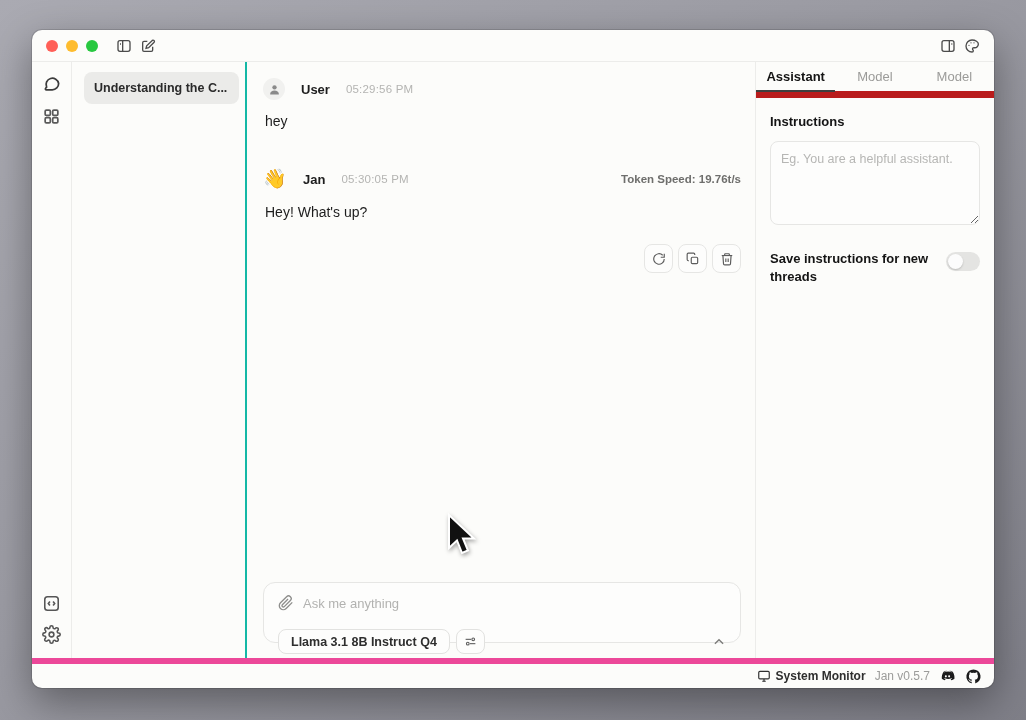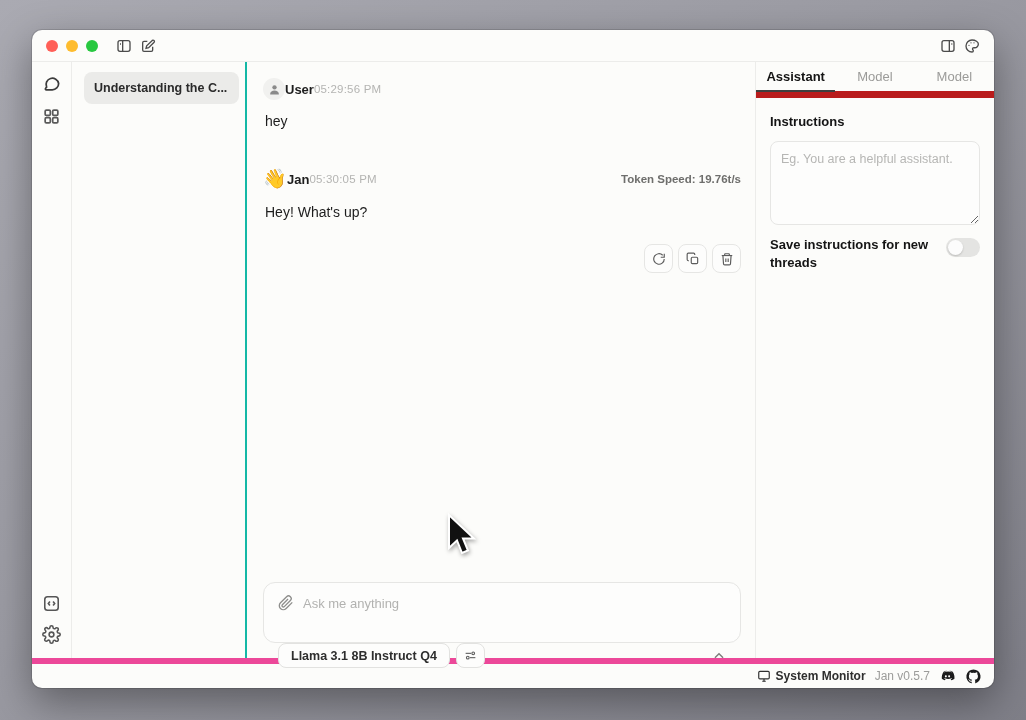--- a/index.html
+++ b/index.html
@@ -38,21 +38,21 @@
   .strip-bottom .strip-icon:last-child { margin-bottom:0; }
   
   .threads { width:175px; flex:0 0 175px; border-right:2px solid #14b8a6; padding:10px 6px 0 12px; }
   .thread-item {
     background:#ebebe9; border-radius:8px; height:32px; display:flex; align-items:center;
     padding:0 10px; font-size:12.5px; font-weight:700; color:#2a2a2a;
     white-space:nowrap; overflow:hidden;
   }
   
   .chat { flex:1; position:relative; padding:16px 14px 0 16px; min-width:0; }
-  .msg-header { display:flex; align-items:center; gap:0; }
+  .msg-header { display:flex; align-items:center; gap:16px; }
   .avatar {
     width:22px; height:22px; border-radius:50%; background:#f1f1ef;
     display:flex; align-items:center; justify-content:center; color:#8a8a8a;
   }
   .avatar svg { width:13px; height:13px; }
   .emoji-avatar { width:24px; height:24px; font-size:19px; line-height:24px; text-align:center; }
   .author { font-size:13px; font-weight:700; color:#1d1d1d; }
   .timestamp { font-size:11.5px; color:#b4b4b2; letter-spacing:.2px; }
   .token-speed { margin-left:auto; font-size:11.5px; font-weight:600; color:#6e6e6c; }
   .msg-text { font-size:14px; color:#1d1d1d; margin:13px 0 0 2px; }
@@ -66,21 +66,21 @@
   
   .inputbox {
     position:absolute; left:16px; right:14px; bottom:15px; height:61px;
     border:1px solid #e6e6e4; border-radius:12px; background:#fdfdfc;
     padding:12px 14px 10px;
   }
   .input-row1 { display:flex; align-items:center; gap:9px; }
   .clip-icon { width:16px; height:16px; color:#8e8e8c; display:inline-flex; }
   .clip-icon svg { width:16px; height:16px; }
   .input-placeholder { font-size:13px; color:#b2b2b0; }
-  .input-row2 { display:flex; align-items:center; margin-top:32px; }
+  .input-row2 { display:flex; align-items:center; margin-top:18px; }
   .model-chip {
     border:1px solid #e2e2e0; border-radius:8px; height:25px; display:flex; align-items:center;
     padding:0 12px; font-size:12.5px; font-weight:700; color:#2e2e2e; background:#fdfdfc; cursor:pointer;
   }
   .model-settings-chip {
     border:1px solid #e2e2e0; border-radius:8px; width:29px; height:25px; margin-left:6px;
     display:flex; align-items:center; justify-content:center; color:#5c5c5c; background:#fdfdfc; cursor:pointer;
   }
   .model-settings-chip svg { width:13px; height:13px; }
   .chevron-up { margin-left:auto; color:#7c7c7a; display:inline-flex; cursor:pointer; }
@@ -97,21 +97,21 @@
     content:""; position:absolute; left:0; right:0; bottom:-1px; height:2px; background:#3f3f3f;
   }
   .rp-content { padding:16px 14px; }
   .rp-label { font-size:13px; font-weight:700; color:#141414; margin-bottom:12px; }
   .instructions-area {
     width:100%; height:84px; border:1px solid #e6e6e4; border-radius:8px; background:#fdfdfc;
     font-family:"Liberation Sans", sans-serif; font-size:12.5px; color:#2a2a2a;
     padding:10px 10px; resize:vertical; outline:none;
   }
   .instructions-area::placeholder { color:#b6b6b4; }
-  .save-row { display:flex; margin-top:7px; gap:10px; }
+  .save-row { display:flex; margin-top:21px; gap:10px; }
   .save-label { font-size:13px; font-weight:600; color:#141414; line-height:1.35; width:160px; }
   .toggle {
     margin-left:auto; margin-top:2px; width:34px; height:19px; border-radius:10px; background:#e4e4e2;
     position:relative; flex:0 0 34px; cursor:pointer;
   }
   .toggle .knob {
     position:absolute; left:2px; top:2px; width:15px; height:15px; border-radius:50%;
     background:#fcfcfc; box-shadow:0 1px 2px rgba(0,0,0,.18);
   }
   

